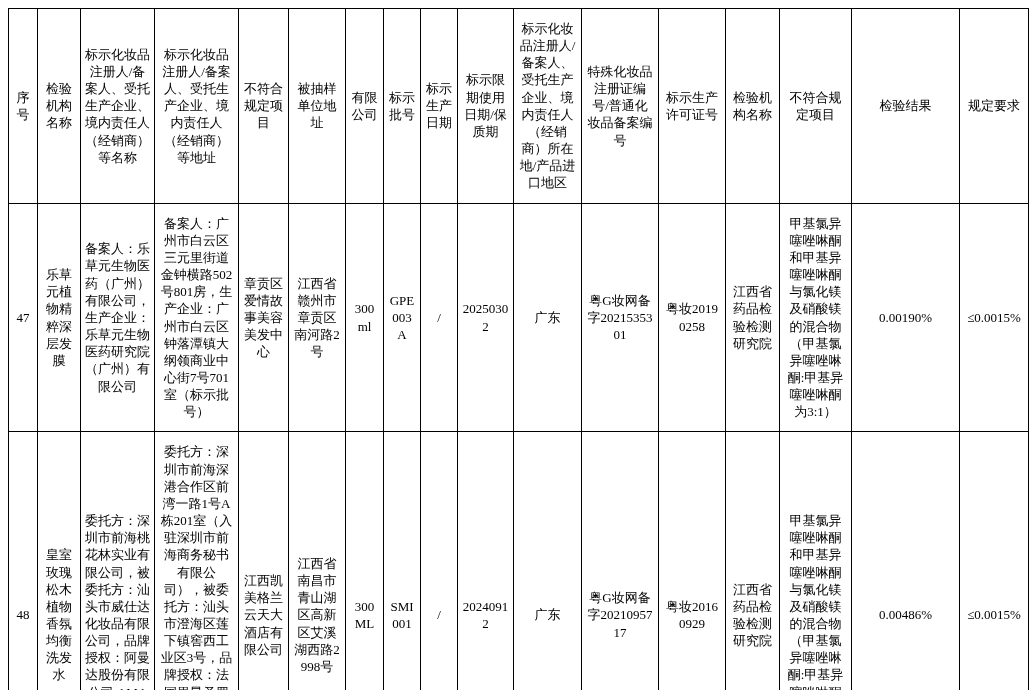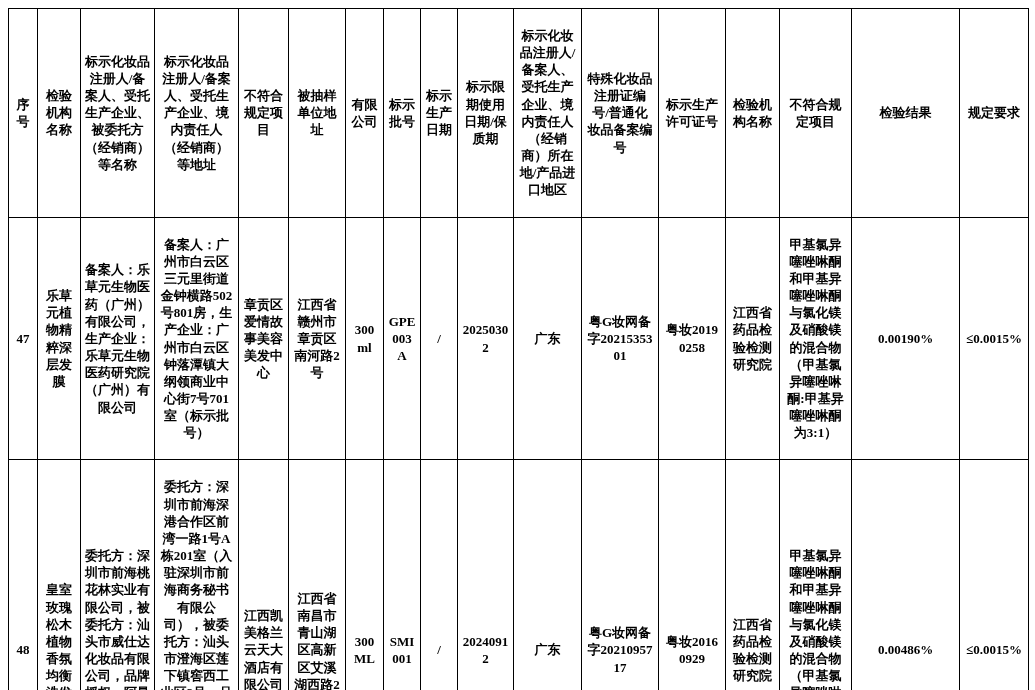--- a/index.html
+++ b/index.html
@@ -20,26 +20,26 @@
     position: absolute;
     left: 8px;
     top: 8px;
     width: 1020px;
     border-collapse: collapse;
     table-layout: fixed;
   }
   table.grid th,
   table.grid td {
     border: 1px solid #000000;
-    font-weight: bold;
+    font-weight: normal;
     font-size: 13px;
     line-height: 1.32;
     text-align: center;
     vertical-align: middle;
-    padding: 18px 4px;
+    padding: 11px 4px;
     word-break: break-all;
     font-family: "Liberation Serif", "DejaVu Serif", serif;
   }
   thead tr { height: 132px; }
   tbody tr.body-row-0 { height: 207px; }
   tbody tr.body-row-1 { height: 335px; }
 </style>
 </head>
 <body>
 
@@ -61,21 +61,21 @@
         <col style="width: 67px;">
         <col style="width: 54px;">
         <col style="width: 72px;">
         <col style="width: 108px;">
         <col style="width: 69px;">
       </colgroup>
     <thead>
       <tr>
           <th>序号</th>
           <th>检验机构名称</th>
-          <th>标示化妆品注册人/备案人、受托生产企业、被委托方（经销商）等名称</th>
+          <th>标示化妆品注册人/备案人、受托生产企业、境内责任人（经销商）等名称</th>
           <th>标示化妆品注册人/备案人、受托生产企业、境内责任人（经销商）等地址</th>
           <th>不符合规定项目</th>
           <th>被抽样单位地址</th>
           <th>有限公司</th>
           <th>标示批号</th>
           <th>标示生产日期</th>
           <th>标示限期使用日期/保质期</th>
           <th>标示化妆品注册人/备案人、受托生产企业、境内责任人（经销商）所在地/产品进口地区</th>
           <th>特殊化妆品注册证编号/普通化妆品备案编号</th>
           <th>标示生产许可证号</th>

